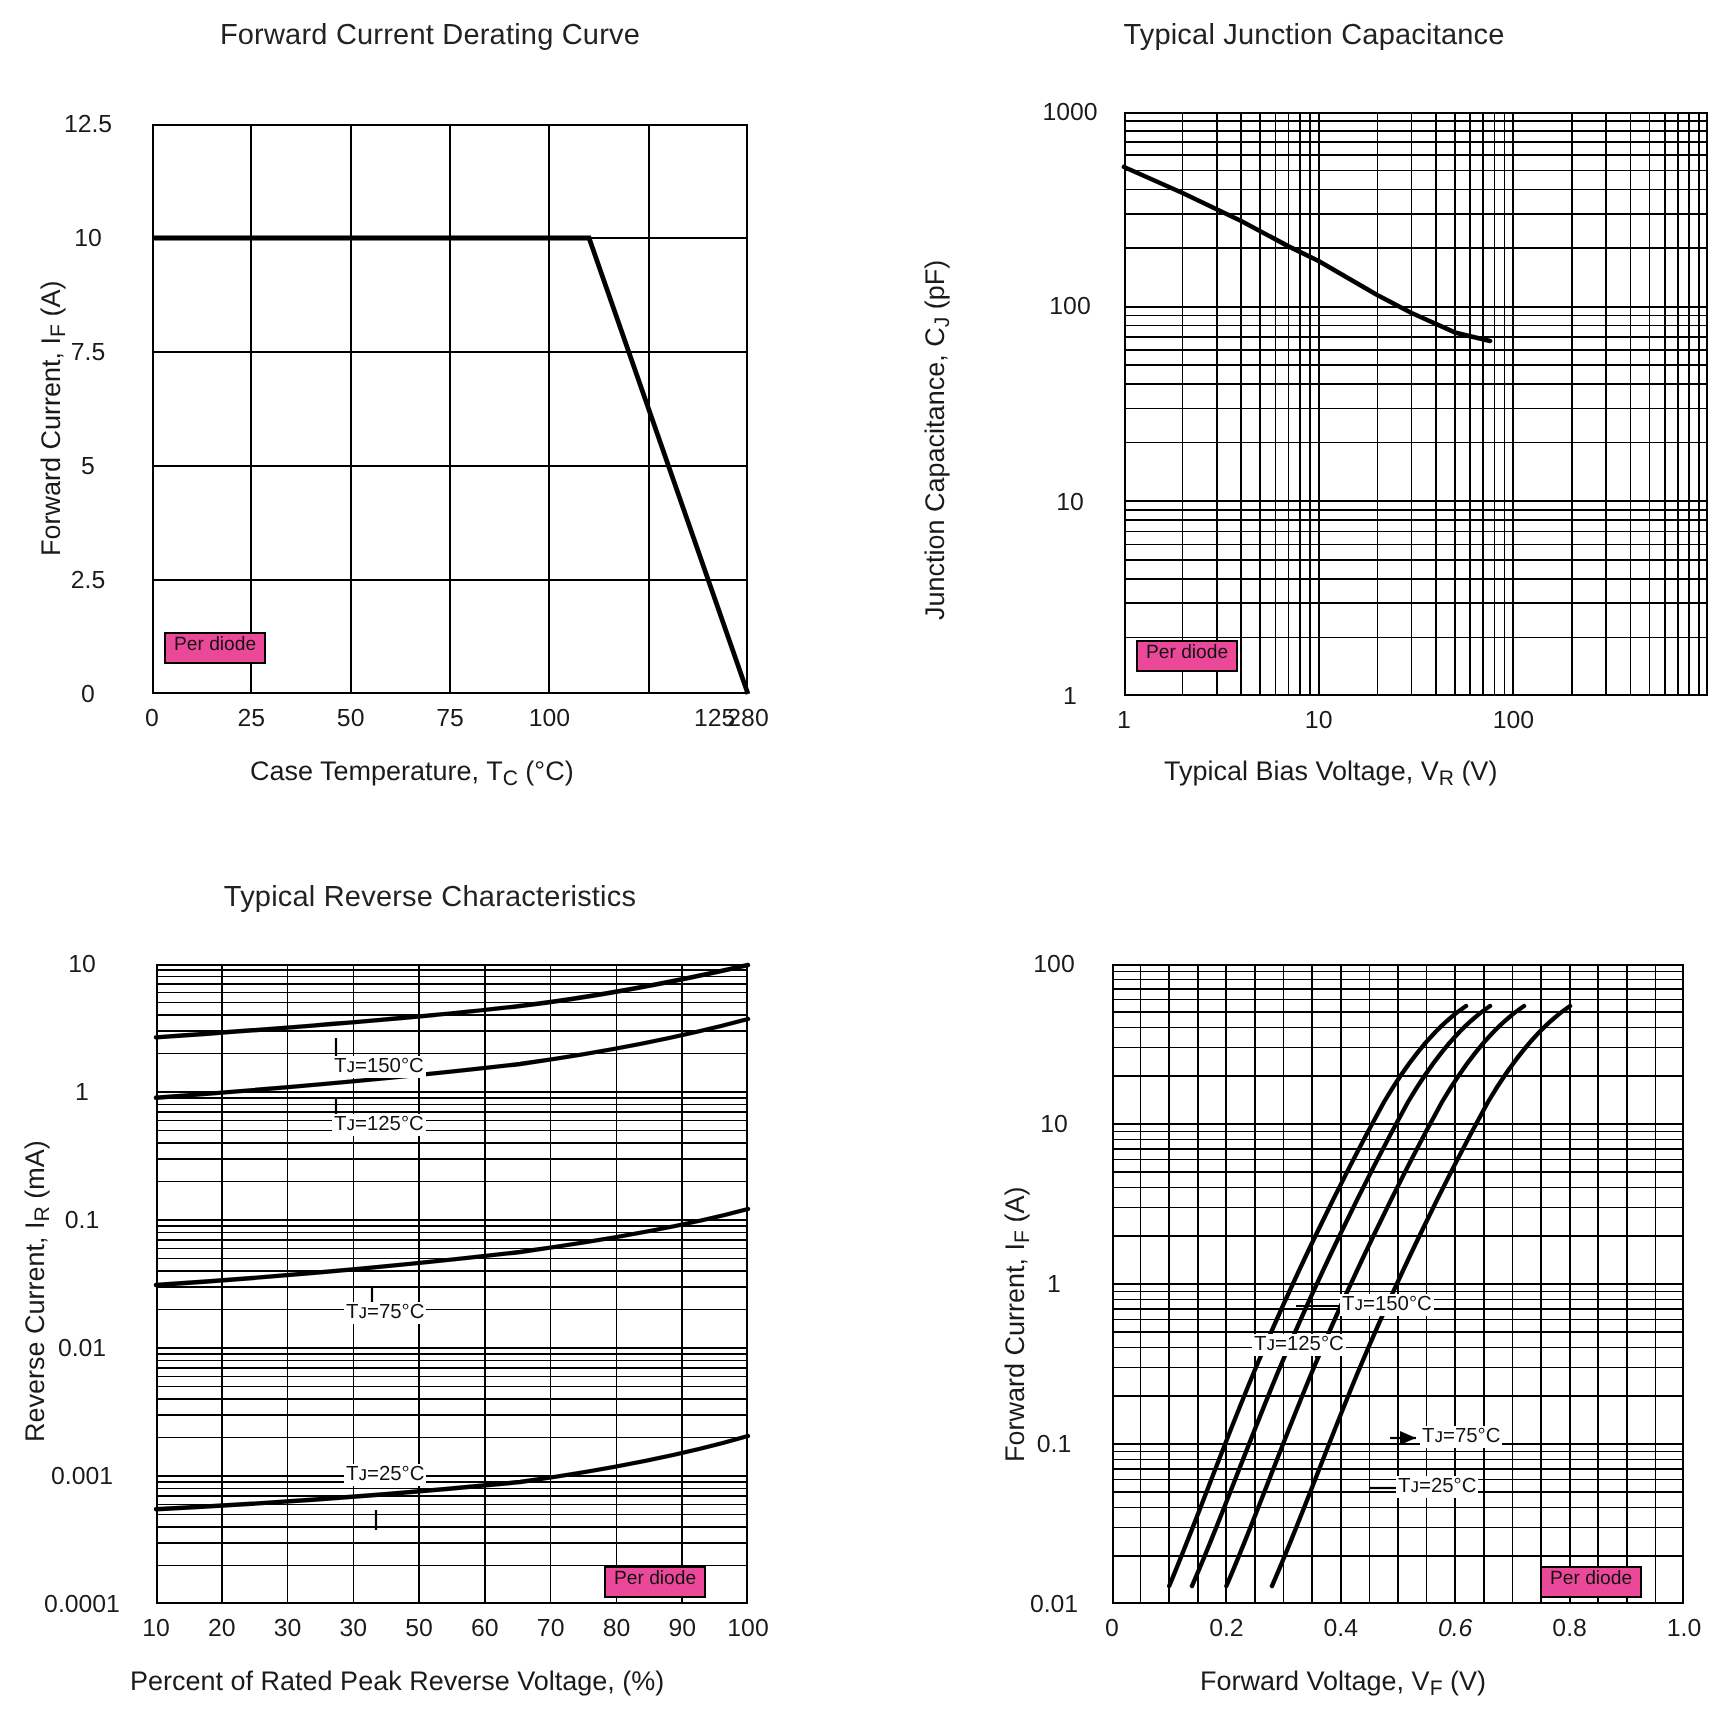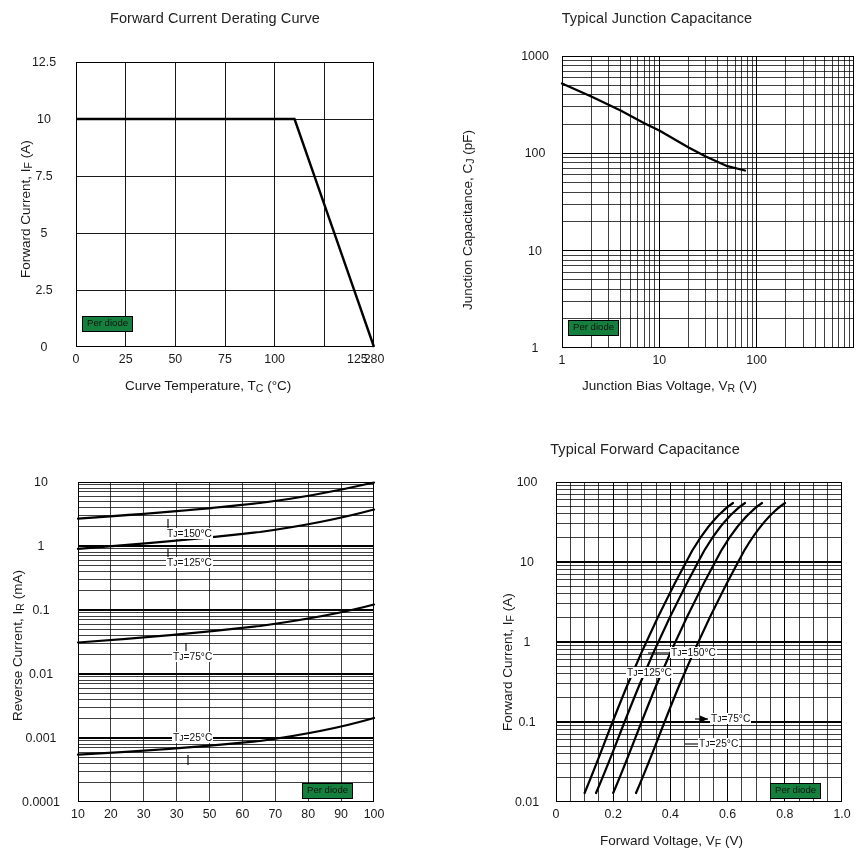--- a/index.html
+++ b/index.html
@@ -89,21 +89,21 @@
     white-space: nowrap;
     background: #fff;
     padding: 0 1px;
     line-height: 1.1;
   }
   .perdiode {
     position: absolute;
     font-size: 9.6px;
     color: #111;
     border: 1px solid #000;
-    background: #15803d;
+    background: #ec4899;
     padding: 1px 4px 2px 4px;
     white-space: nowrap;
     line-height: 1.1;
   }
 </style>
 </head>
 <body>
 
 <div class="grid-2x2">
 
@@ -144,21 +144,21 @@
 
     <div class="tick-label xt" style="left:76px;  top:352px;">0</div>
     <div class="tick-label xt" style="left:125.67px; top:352px;">25</div>
     <div class="tick-label xt" style="left:175.33px; top:352px;">50</div>
     <div class="tick-label xt" style="left:225px;    top:352px;">75</div>
     <div class="tick-label xt" style="left:274.67px; top:352px;">100</div>
     <div class="tick-label xt" style="left:324.33px; top:352px;margin-left:33px;">125</div>
     <div class="tick-label xt" style="left:374px;    top:352px;">280</div>
 
     <div class="axis-label" style="left:125px; top:378px;">
-      <span>Curve Temperature, T</span><span class="sub">C</span><span> (°C)</span>
+      <span>Case Temperature, T</span><span class="sub">C</span><span> (°C)</span>
     </div>
   </div>
 
   <div class="panel p-tr">
     <div class="chart-title">Typical Junction Capacitance</div>
 
     <div class="axis-label y" style="left:18px; top:310px;">
       <span>Junction Capacitance, C</span><span class="sub">J</span><span> (pF)</span>
     </div>
 
@@ -236,25 +236,26 @@
       <polyline points="120,83.5 149.3,96.5 178.6,110.5 202.3,123.2 217.3,130.5 246.6,147.5 263.8,156.5 285.4,166.2 303,170.5" fill="none" stroke="#000" stroke-width="2.3" stroke-linejoin="round" stroke-linecap="round"></polyline>
     </svg>
 
     <div class="perdiode" style="left:126px; top:320px;">Per diode</div>
 
     <div class="tick-label xt" style="left:120px;    top:353px;">1</div>
     <div class="tick-label xt" style="left:217.33px; top:353px;">10</div>
     <div class="tick-label xt" style="left:314.67px; top:353px;">100</div>
 
     <div class="axis-label" style="left:140px; top:378px;">
-      <span>Junction Bias Voltage, V</span><span class="sub">R</span><span> (V)</span>
+      <span>Typical Bias Voltage, V</span><span class="sub">R</span><span> (V)</span>
     </div>
   </div>
 
   <div class="panel p-bl">
+    <div class="chart-title">Typical Reverse Characteristics</div>
 
     <div class="axis-label y" style="left:10px; top:290px;">
       <span>Reverse Current, I</span><span class="sub">R</span><span> (mA)</span>
     </div>
 
     <div class="tick-label yt" style="left:12px; width:58px; top:371px;">0.0001</div>
     <div class="tick-label yt" style="left:12px; width:58px; top:307px;">0.001</div>
     <div class="tick-label yt" style="left:12px; width:58px; top:243px;">0.01</div>
     <div class="tick-label yt" style="left:12px; width:58px; top:179px;">0.1</div>
     <div class="tick-label yt" style="left:12px; width:58px; top:115px;">1</div>
@@ -345,24 +346,26 @@
     <div class="tick-label xt" style="left:110.89px; top:376px;">20</div>
     <div class="tick-label xt" style="left:143.78px; top:376px;">30</div>
     <div class="tick-label xt" style="left:176.67px; top:376px;">30</div>
     <div class="tick-label xt" style="left:209.56px; top:376px;">50</div>
     <div class="tick-label xt" style="left:242.44px; top:376px;text-align:right;">60</div>
     <div class="tick-label xt" style="left:275.33px; top:376px;">70</div>
     <div class="tick-label xt" style="left:308.22px; top:376px;">80</div>
     <div class="tick-label xt" style="left:341.11px; top:376px;">90</div>
     <div class="tick-label xt" style="left:374px;    top:376px;">100</div>
 
+    <div class="axis-label" style="left:65px; top:402px;">
+      <span>Percent of Rated Peak Reverse Voltage, (%)</span>
+    </div>
   </div>
 
   <div class="panel p-br">
-    <div class="chart-title">Typical Forward Capacitance</div>
 
     <div class="axis-label y" style="left:70px; top:300px;">
       <span>Forward Current, I</span><span class="sub">F</span><span> (A)</span>
     </div>
 
     <div class="tick-label yt" style="left:74px; width:46px; top:371px;">0.01</div>
     <div class="tick-label yt" style="left:74px; width:46px; top:291px;">0.1</div>
     <div class="tick-label yt" style="left:74px; width:46px; top:211px;">1</div>
     <div class="tick-label yt" style="left:74px; width:46px; top:131px;">10</div>
     <div class="tick-label yt" style="left:74px; width:46px; top:51px;">100</div>
@@ -452,21 +455,21 @@
     <div class="annot" style="left:240px; top:216px;">Tᴊ=150°C</div>
     <div class="annot" style="left:196px; top:236px;">Tᴊ=125°C</div>
     <div class="annot" style="left:280px; top:282px;">Tᴊ=75°C</div>
     <div class="annot" style="left:268px; top:307px;">Tᴊ=25°C</div>
 
     <div class="perdiode" style="left:340px; top:352px;">Per diode</div>
 
     <div class="tick-label xt" style="left:126px;   top:376px;">0</div>
     <div class="tick-label xt" style="left:183.2px; top:376px;">0.2</div>
     <div class="tick-label xt" style="left:240.4px; top:376px;">0.4</div>
-    <div class="tick-label xt" style="left:297.6px; top:376px;">0.6</div>
+    <div class="tick-label xt" style="left:297.6px; top:376px;font-style:italic;">0.6</div>
     <div class="tick-label xt" style="left:354.8px; top:376px;">0.8</div>
     <div class="tick-label xt" style="left:412px;   top:376px;">1.0</div>
 
     <div class="axis-label" style="left:170px; top:402px;text-align:center;">
       <span>Forward Voltage, V</span><span class="sub">F</span><span> (V)</span>
     </div>
   </div>
 
 </div>
 

